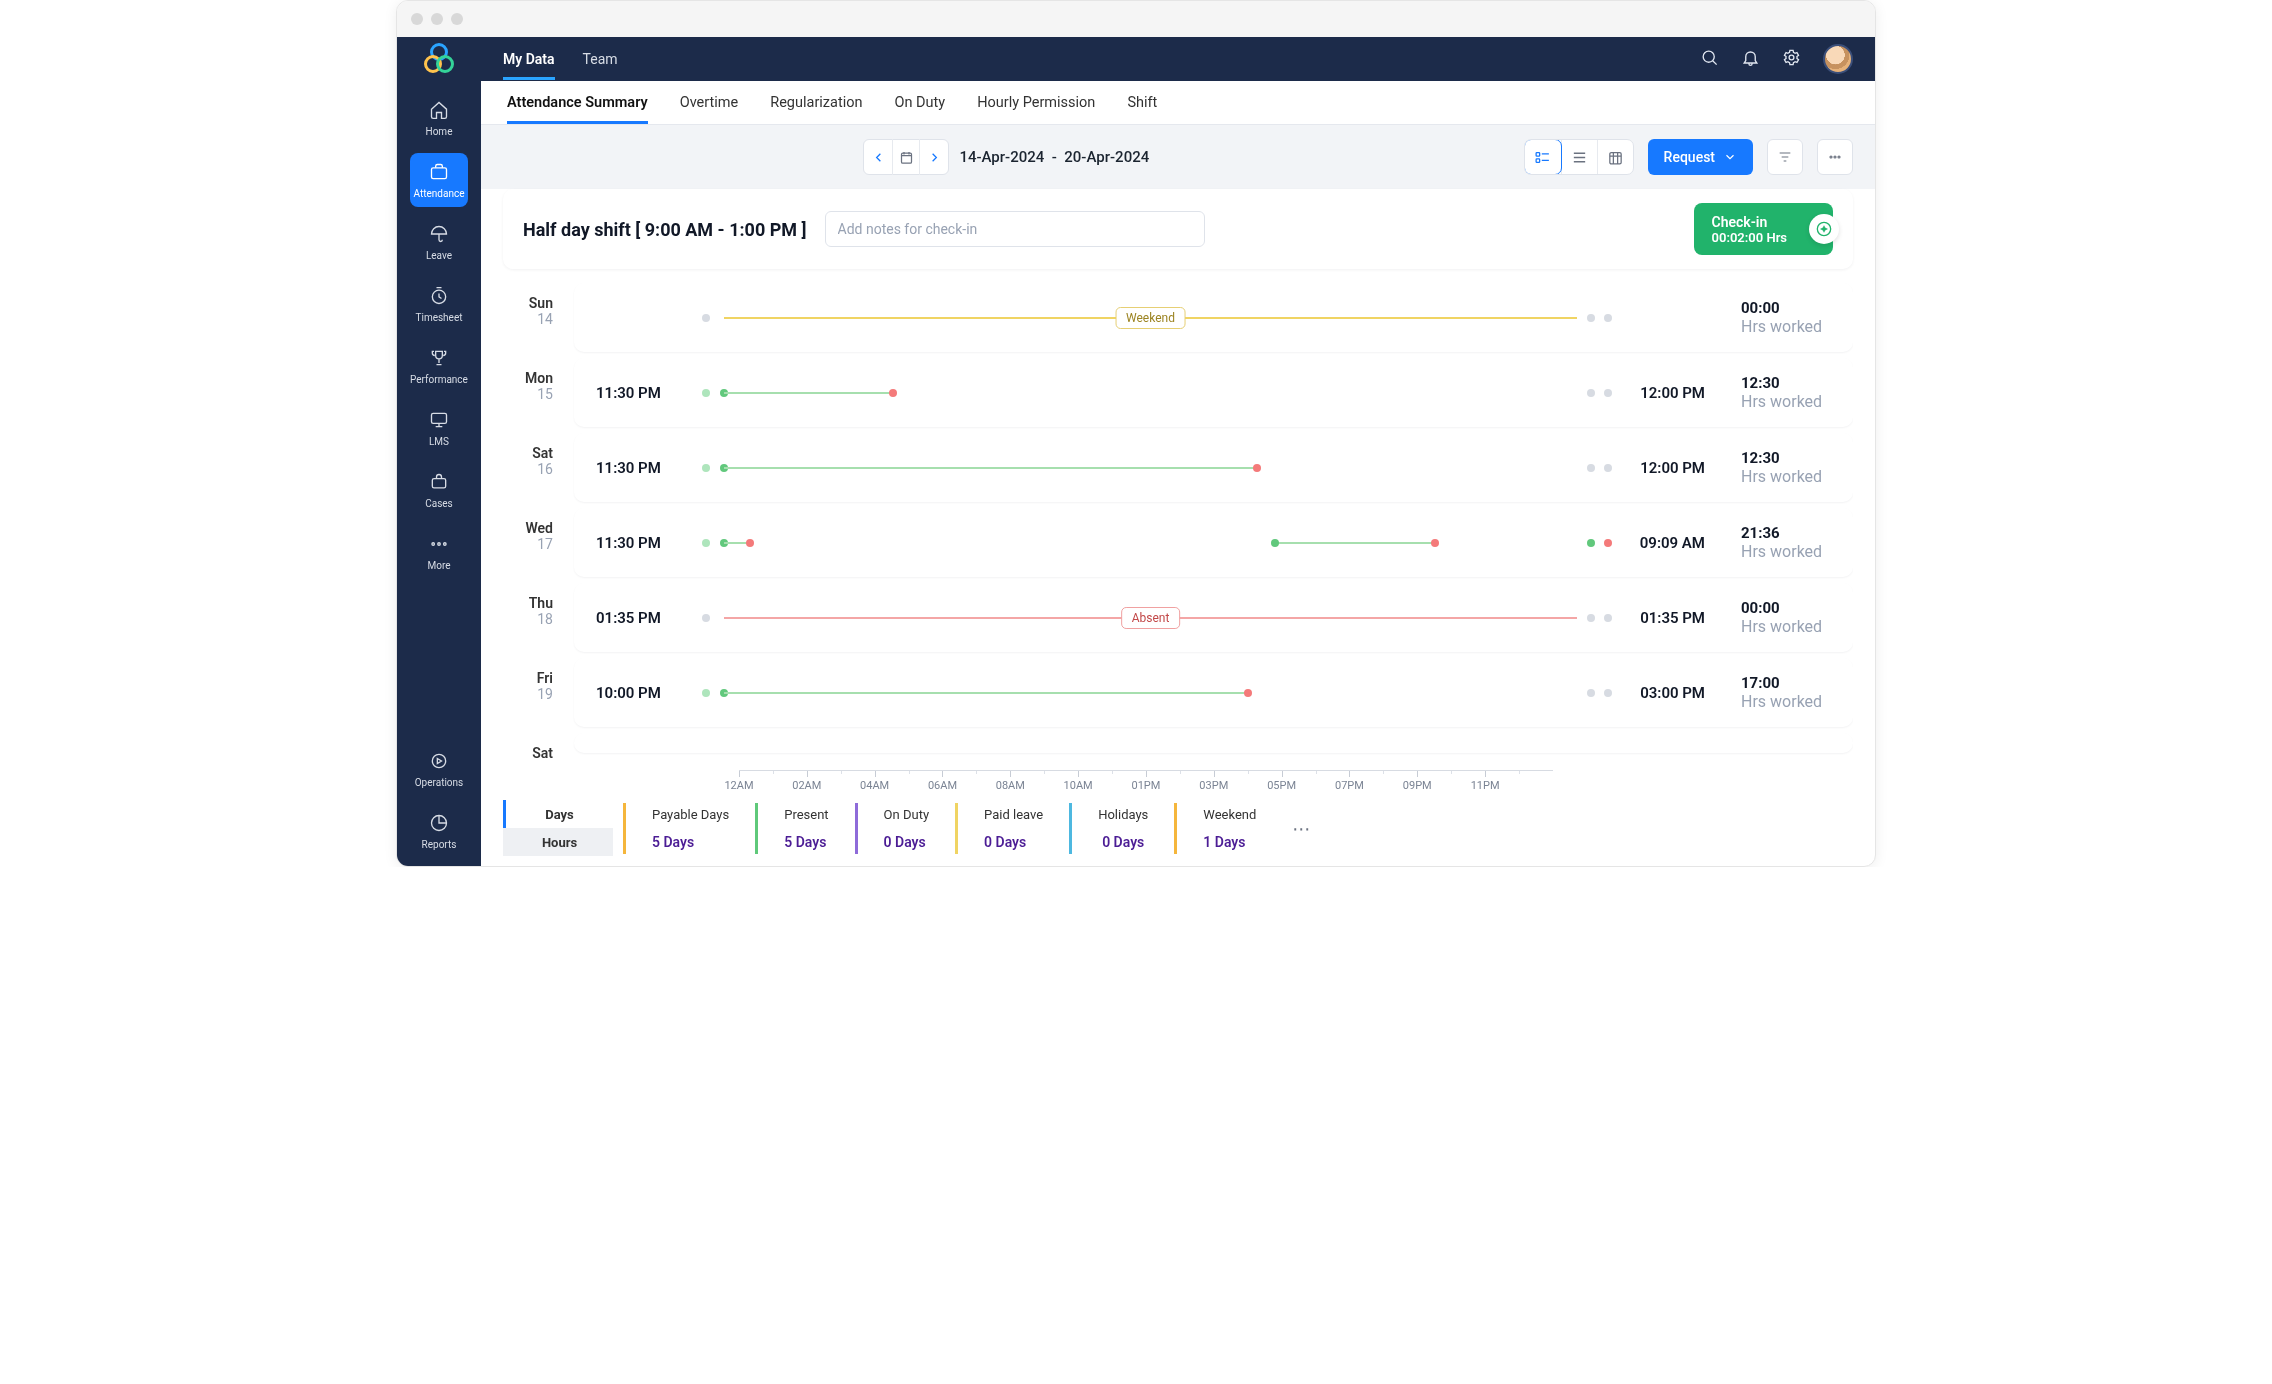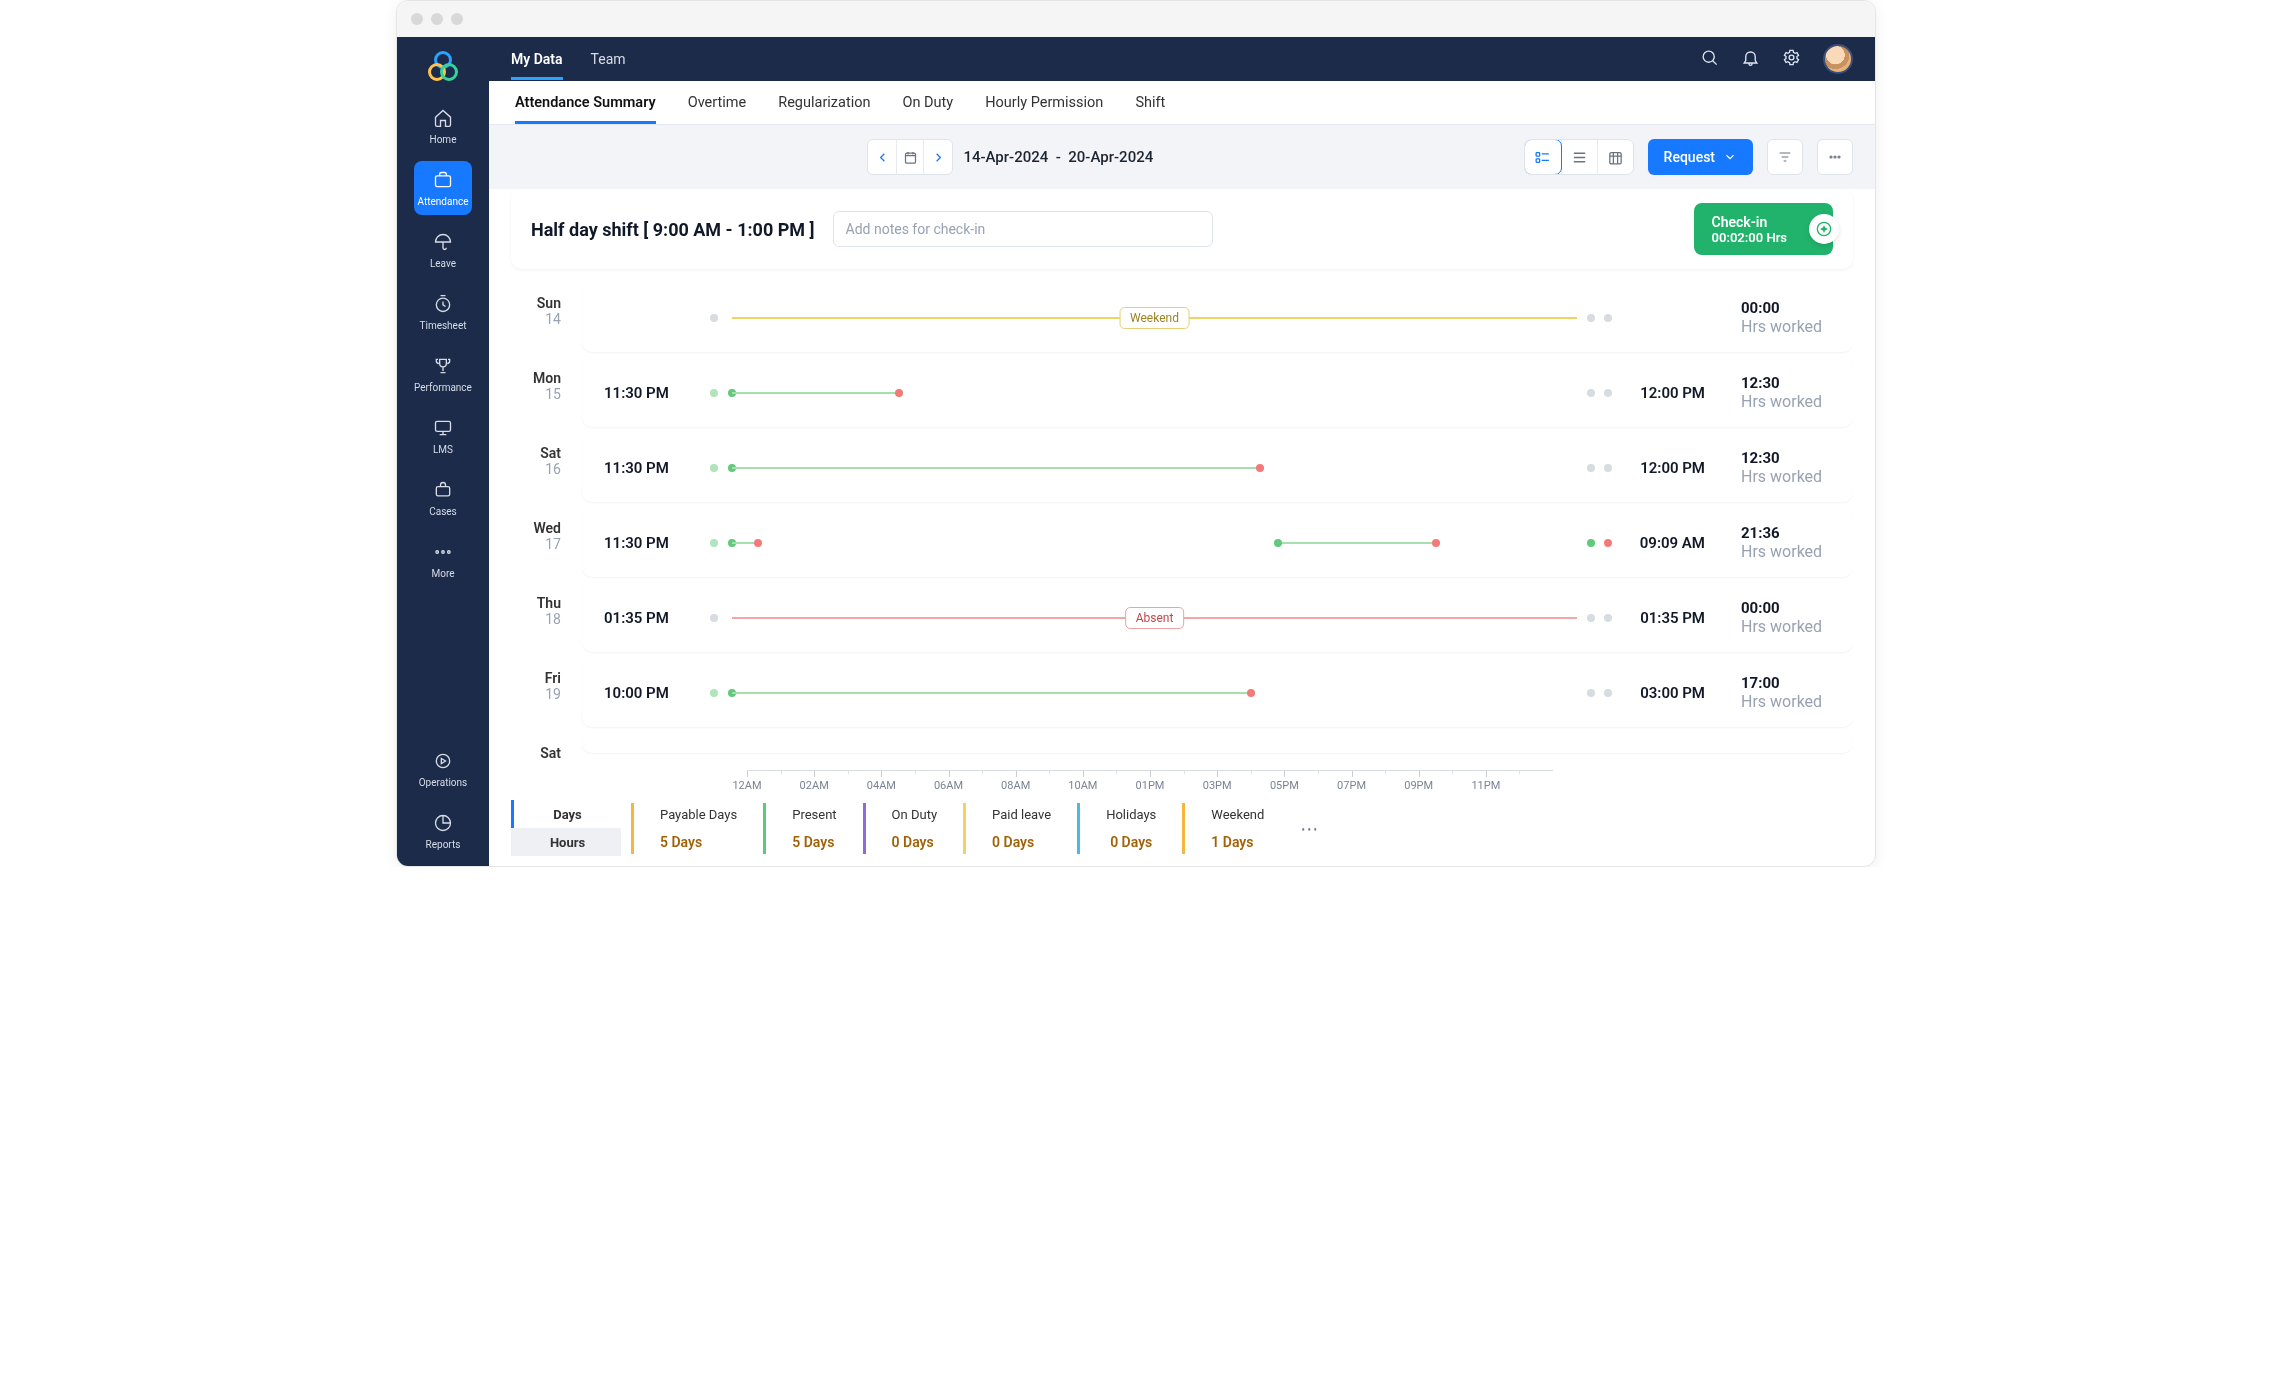--- a/index.html
+++ b/index.html
@@ -4,21 +4,21 @@
 <style>
   * { box-sizing: border-box; margin: 0; padding: 0; font-family: -apple-system, BlinkMacSystemFont, "Segoe UI", Roboto, sans-serif; }
   body { background: #fff; }
   .window-frame { width: 1480px; height: 867px; margin: 0 auto; border: 1px solid #e5e5e5; border-radius: 12px; overflow: hidden; display: flex; flex-direction: column; background: #fff; box-shadow: 0 2px 14px rgba(0,0,0,.07); }
   .title-bar { height: 36px; background: #f5f5f5; display: flex; align-items: center; padding: 0 14px; gap: 8px; }
   .tb-dot { width: 12px; height: 12px; border-radius: 50%; background: #d8d8d8; }
 
   .app { flex: 1; display: flex; min-height: 0; }
 
   
-  .sidebar { width: 92px; background: #1c2b4a; display: flex; flex-direction: column; align-items: center; padding-top: 14px; color: #d7dce5; font-size: 10.5px; }
+  .sidebar { width: 84px; background: #1c2b4a; display: flex; flex-direction: column; align-items: center; padding-top: 6px; color: #d7dce5; font-size: 10.5px; }
   .logo { width: 30px; height: 30px; position: relative; margin-bottom: 18px; }
   .logo div { position: absolute; width: 18px; height: 18px; border-radius: 50%; border: 3px solid; }
   .logo .a { border-color: #2aa4ff; top: 0; left: 6px; }
   .logo .b { border-color: #ffc34d; bottom: 0; left: 0; }
   .logo .c { border-color: #34d399; bottom: 0; right: 0; }
   .nav-item { width: 58px; display: flex; flex-direction: column; align-items: center; gap: 5px; padding: 8px 0; margin-bottom: 8px; cursor: pointer; border-radius: 8px; }
   .nav-item.active { background: #1779ff; color: #fff; }
   .nav-item.active .nav-icon { background: #1779ff; }
   .nav-item .nav-label { font-size: 10px; text-align: center; }
   .nav-icon { width: 22px; height: 22px; display:flex; align-items:center; justify-content:center; }
@@ -110,21 +110,21 @@
 
   
   .summary { display:flex; margin:4px 22px 10px 22px; align-items:stretch; }
   .summary .toggle { width:110px; }
   .summary .toggle .opt { height:28px; display:flex; align-items:center; justify-content:center; font-size:13px; border-left:3px solid transparent; cursor:pointer;font-weight:bold; }
   .summary .toggle .opt:first-child { border-left-color:#1779ff; color:#333; }
   .summary .toggle .opt:last-child { background:#eef0f3; color:#333; }
   .summary .stats { flex:1; display:flex; align-items:center; gap:0; padding-left:10px;}
   .stat { padding:4px 26px; border-left:3px solid; }
   .stat .slabel { font-size:13px; color:#333; }
-  .stat .sval { font-size:14px; font-weight:600; color:#a16207;margin-top:12px; }
+  .stat .sval { font-size:14px; font-weight:600; color:#4c1d95;margin-top:12px; }
   .more-dots { color:#6b7280; font-size:18px; padding-left:10px; cursor:pointer;}
 </style>
 </head>
 <body>
 
 <div class="window-frame">
   <div class="title-bar">
     <div class="tb-dot"></div>
     <div class="tb-dot"></div>
     <div class="tb-dot"></div>

